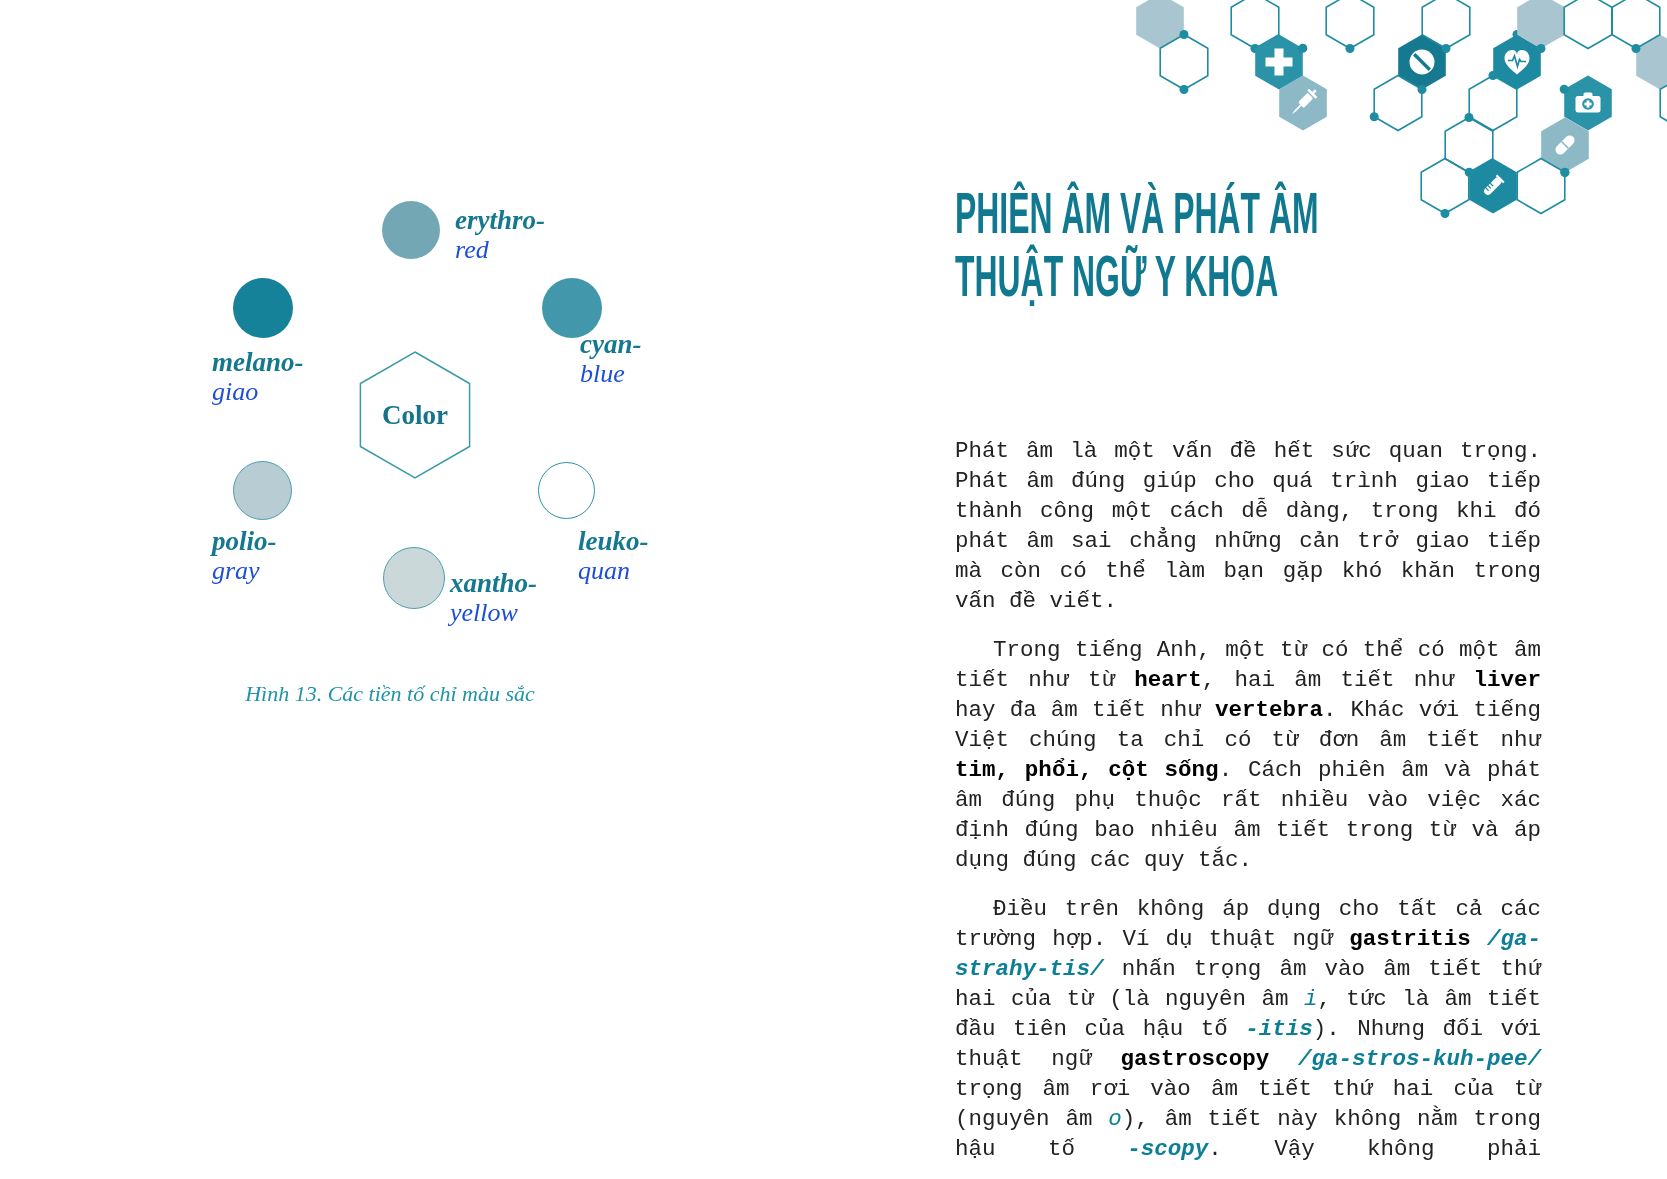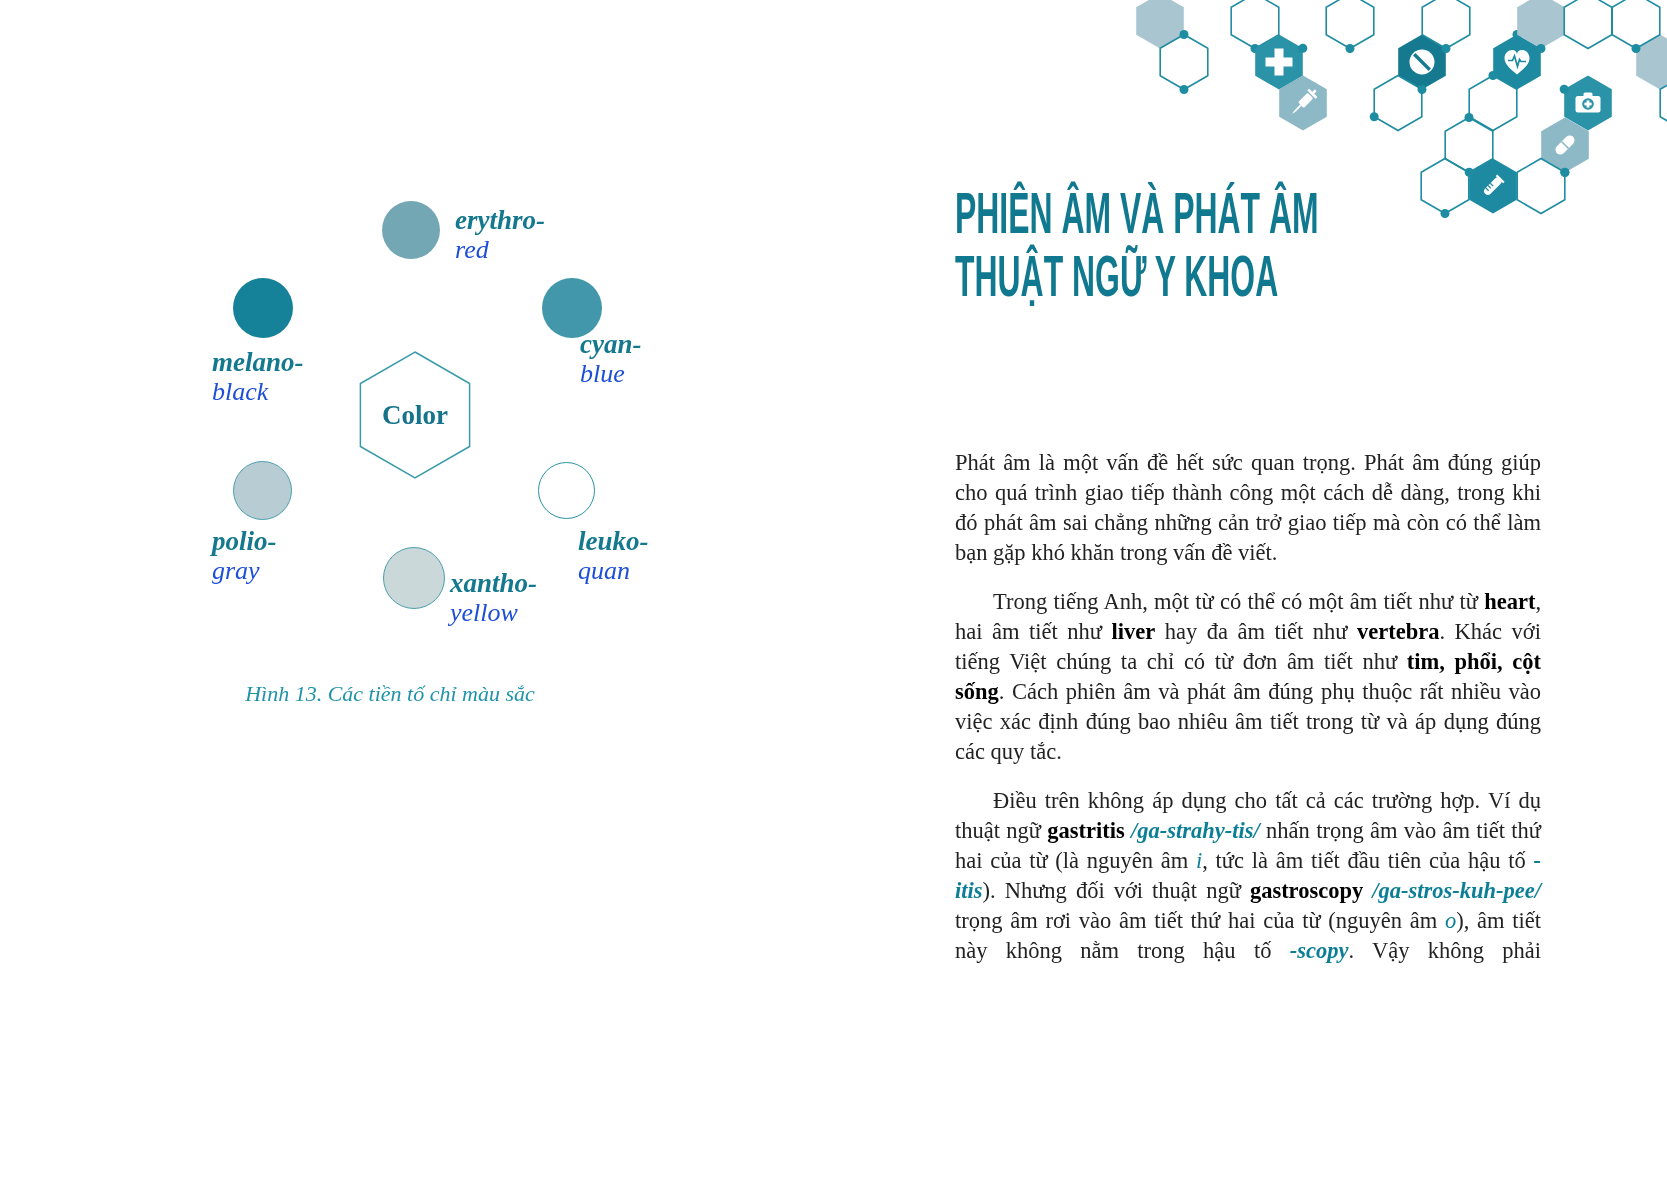--- a/index.html
+++ b/index.html
@@ -21,21 +21,21 @@
                  align-items:center;justify-content:center;font-weight:700;font-size:27px;color:#15738a;}
   .figcaption{position:absolute;left:180px;top:681px;width:420px;text-align:center;
               font-family:Liberation Serif, serif;font-style:italic;
               font-size:22px;color:#1f93a8;}
   
   .arttitle{position:absolute;left:955px;top:182px;font-family:"Liberation Sans","DejaVu Sans",sans-serif;
             font-weight:700;font-size:57px;line-height:63px;color:#10798f;white-space:nowrap;
             transform:scaleX(.56);transform-origin:left top;letter-spacing:0px;}
   .artbody{position:absolute;left:955px;top:432px;width:586px;font-size:22.5px;line-height:30px;
            color:#222;text-align:justify;}
-  .artbody p{margin:16px 0 19px 0;}
+  .artbody p{margin:4px 0 19px 0;font-family:Liberation Mono, monospace;}
   .artbody p.indent{text-indent:38px;}
   .artbody p.cont{text-align-last:justify;}
   .term{color:#000000;font-weight:700;}
   .pron{color:#0c7f96;font-weight:700;font-style:italic;}
   .vowel{color:#0c7f96;font-style:italic;}
   
   .deco{position:absolute;left:1057px;top:0;}
 </style>
 </head>
 <body>
@@ -142,21 +142,21 @@
     <div class="fcircle" style="left: 233px; top: 461px; width: 57px; height: 57px; background: rgb(184, 204, 211); border: 1.6px solid rgb(75, 159, 174);"></div>
     <div class="fcircle" style="left: 538px; top: 462px; width: 55px; height: 55px; background: rgb(255, 255, 255); border: 1.6px solid rgb(42, 147, 166);"></div>
     <div class="fcircle" style="left: 383px; top: 547px; width: 60px; height: 60px; background: rgb(203, 216, 218); border: 1.6px solid rgb(75, 159, 174);"></div>
 
     <div class="flabel" style="left:455px;top:181px;margin-top:24px;">
       <div class="fprefix">erythro-</div>
       <div class="fmeaning">red</div>
     </div>
     <div class="flabel" style="left:212px;top:341px;margin-top:6px;">
       <div class="fprefix">melano-</div>
-      <div class="fmeaning">black</div>
+      <div class="fmeaning">giao</div>
     </div>
     <div class="flabel" style="left:580px;top:329px;">
       <div class="fprefix">cyan-</div>
       <div class="fmeaning">blue</div>
     </div>
     <div class="flabel" style="left:212px;top:526px;">
       <div class="fprefix">polio-</div>
       <div class="fmeaning">gray</div>
     </div>
     <div class="flabel" style="left:578px;top:526px;">

